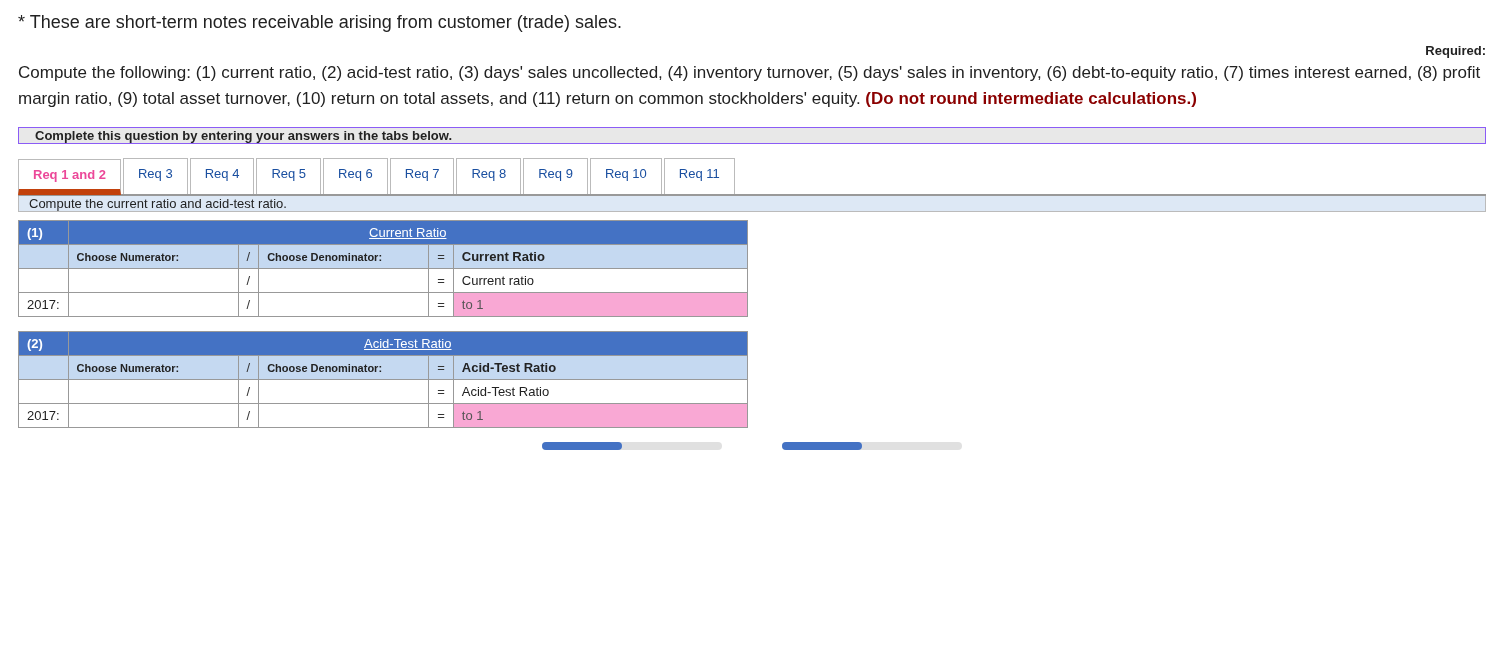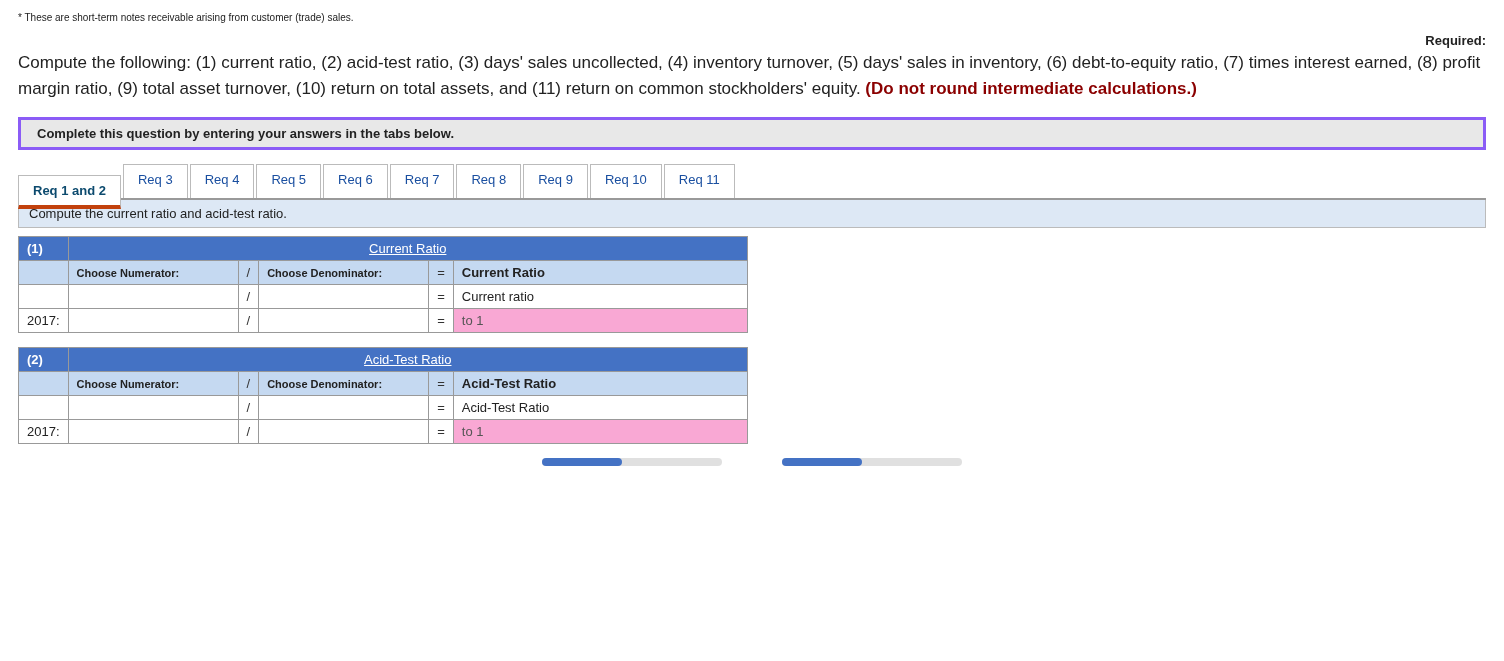--- a/index.html
+++ b/index.html
@@ -5,21 +5,21 @@
     * { box-sizing: border-box; margin: 0; padding: 0; }
     body {
       font-family: Arial, sans-serif;
       font-size: 13px;
       color: #222;
       background: #fff;
       padding: 12px 18px;
     }
     .note-text {
       margin-bottom: 10px;
-      font-size: 10px;
+      font-size: 18px;
       color: #222;
     }
     .required-section {
       margin-bottom: 16px;
     }
     .required-label {
       font-weight: bold;
       font-size: 13px;
       margin-bottom: 2px;
       text-align: right;
@@ -28,22 +28,22 @@
       font-size: 17px;
       line-height: 1.5;
       color: #222;
     }
     .no-round {
       color: #8B0000;
       font-weight: bold;
     }
     .instruction-box {
       background: #e8e8e8;
-      border: 3px solid #8b5cf6;
-      padding: 6px 16px;
+      border: 1px solid #8b5cf6;
+      padding: 0 16px;
       margin-bottom: 14px;
       font-weight: bold;
       font-size: 13px;
     }
     .tabs-row {
       display: flex;
       border-bottom: 2px solid #999;
       margin-bottom: 0;
     }
     .tab {
@@ -52,29 +52,29 @@
       border-bottom: none;
       background: #fff;
       cursor: pointer;
       font-size: 13px;
       color: #1a4fa0;
       white-space: nowrap;
       margin-right: 2px;
     }
     .tab.active {
       background: #fff;
-      border-bottom: 4px solid #c2410c;
-      font-weight: bold;
-      color: #0c4a6e;
+      border-bottom: 6px solid #c2410c;
+      font-weight: bold;
+      color: #ec4899;
       position: relative;
-      top: 11px;
+      top: 1px;
     }
     .tab-content-header {
       background: #dde8f5;
-      padding: 6px 10px;
+      padding: 0 10px;
       font-size: 13px;
       color: #222;
       border: 1px solid #bbb;
       border-top: none;
       margin-bottom: 8px;
     }
     .ratio-table {
       border-collapse: collapse;
       font-size: 13px;
       margin-bottom: 14px;

